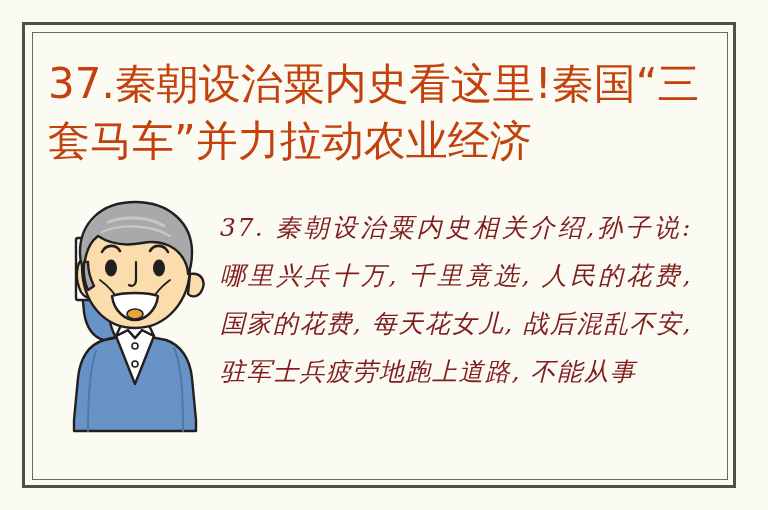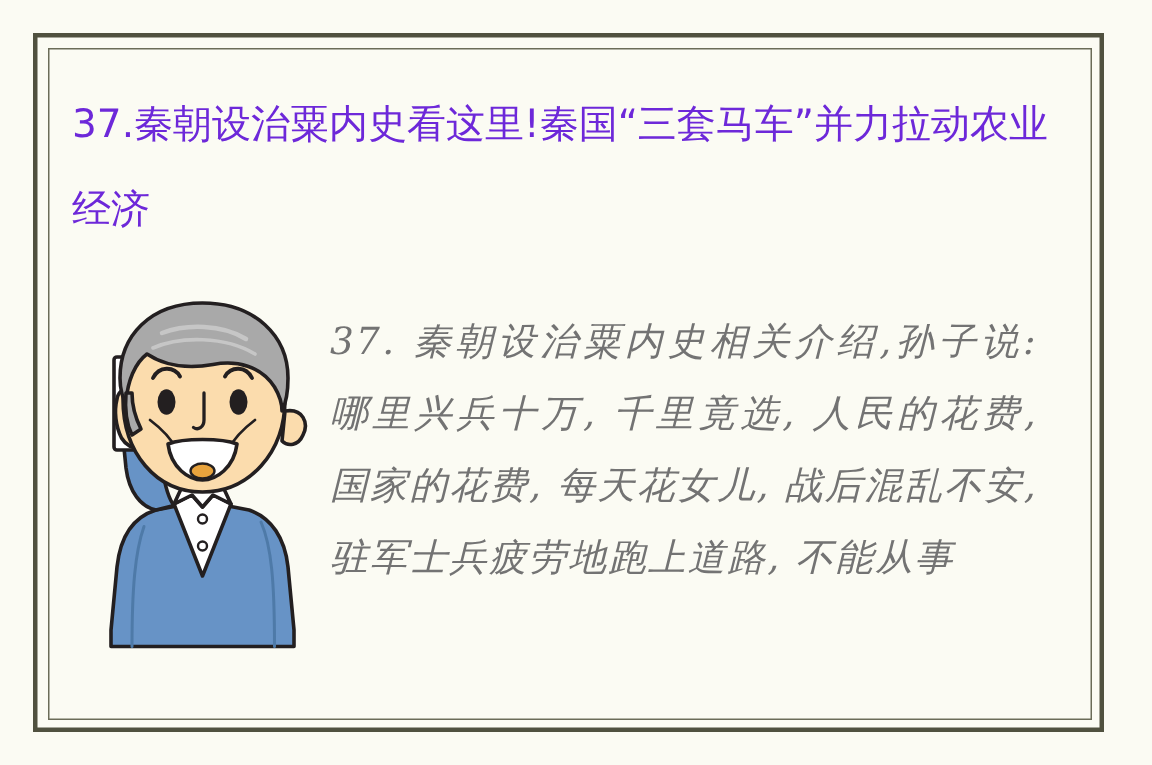--- a/index.html
+++ b/index.html
@@ -42,24 +42,24 @@
     box-sizing: border-box;
     pointer-events: none;
   }
 
   
   .title {
     position: absolute;
     left: 48px;
     top: 55px;
     width: 660px;
-    font-size: 26px;
+    font-size: 42px;
     line-height: 57px;
     letter-spacing: 0px;
-    color: #6d28d9;
+    color: #c2410c;
     font-family: "DejaVu Sans", "Liberation Sans", sans-serif;
     font-weight: 400;
     white-space: pre-wrap;
   }
 
   
   .content {
     position: absolute;
     left: 40px;
     top: 188px;
@@ -80,21 +80,21 @@
     height: 250px;
   }
 
   .body-text {
     position: absolute;
     left: 180px;
     top: 16px;
     width: 472px;
     font-size: 25px;
     line-height: 48px;
-    color: #737373;
+    color: #7f1d1d;
     font-family: "DejaVu Serif", "Liberation Serif", serif;
     font-style: italic;
     letter-spacing: 1.5px;
     text-align: justify;
     white-space: pre-wrap;
     overflow: hidden;
     max-height: 250px;
   }
 </style>
 </head>

